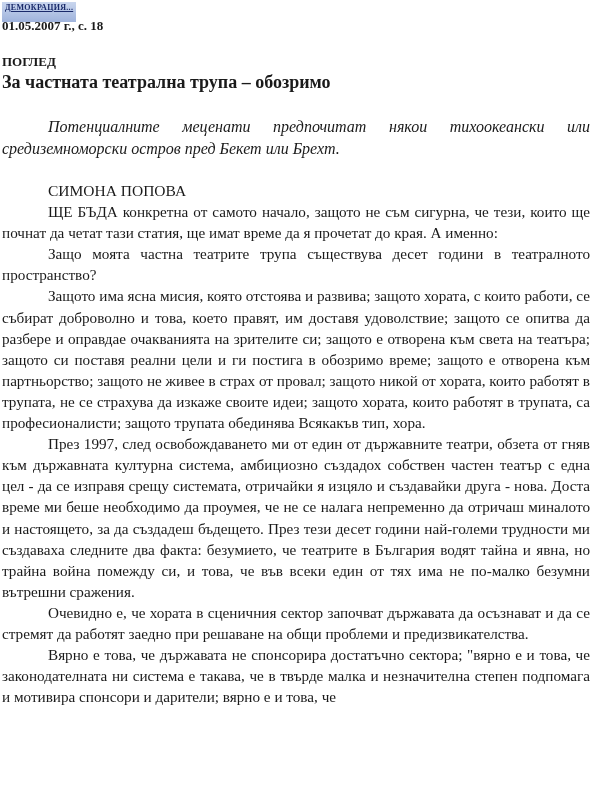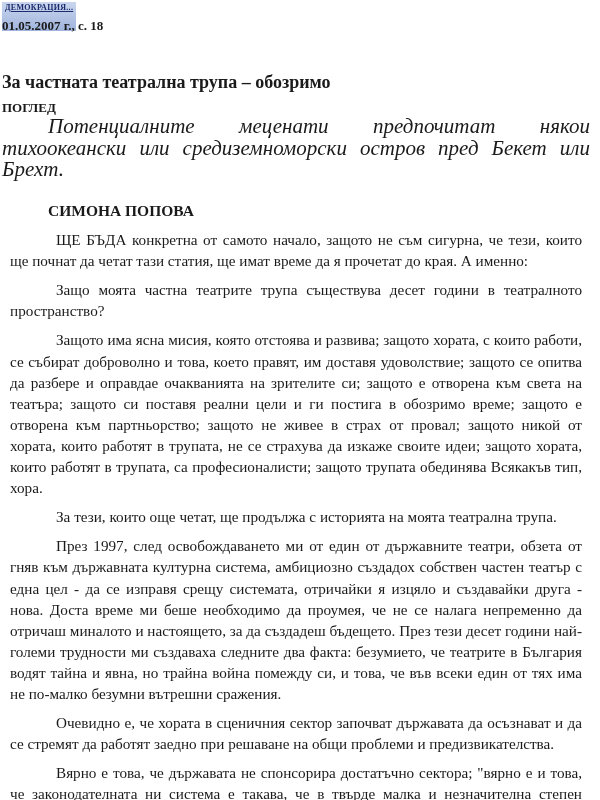--- a/index.html
+++ b/index.html
@@ -1,38 +1,37 @@
 <!DOCTYPE html>
 <html><head>
 <meta charset="utf-8">
 <style>
   html, body { margin: 0; padding: 0; background: #ffffff; }
   body { width: 600px; height: 800px; overflow: hidden; position: relative; font-family: "Liberation Serif", "DejaVu Serif", serif; color: #1a1a1a; }
   .page { position: absolute; left: 0; top: 0; width: 600px; }
-  .source-badge { position: absolute; left: 2px; top: 2px; height: 29px; padding: 0 3px; background: linear-gradient(#c9d6ee, #9fb3dc); color: #1a2a6a; font-size: 8px; font-weight: bold; line-height: 12px; letter-spacing: 0.3px; text-decoration: underline; }
+  .source-badge { position: absolute; left: 2px; top: 2px; height: 20px; padding: 0 3px; background: linear-gradient(#c9d6ee, #9fb3dc); color: #1a2a6a; font-size: 8px; font-weight: bold; line-height: 12px; letter-spacing: 0.3px; text-decoration: underline; }
   .pub-date { position: absolute; left: 2px; top: 18px; font-size: 13px; font-weight: bold; line-height: 15px; }
-  .rubric { position: absolute; left: 2px; top: 54px; font-size: 13px; font-weight: bold; line-height: 15px; margin-top: 46px; }
+  .rubric { position: absolute; left: 2px; top: 54px; font-size: 13px; font-weight: bold; line-height: 15px; }
   .headline { position: absolute; left: 2px; top: 71px; font-size: 18px; font-weight: bold; line-height: 22px; }
-  .lead { position: absolute; left: 2px; top: 116px; width: 588px; font-size: 21px; font-style: italic; line-height: 21.5px; text-align: justify; text-indent: 46px; }
+  .lead { position: absolute; left: 2px; top: 116px; width: 588px; font-size: 16px; font-style: italic; line-height: 21.5px; text-align: justify; text-indent: 46px; }
   .body { position: absolute; left: 2px; top: 180px; width: 588px; font-size: 15.2px; line-height: 21.1px; }
-  .author { font-weight: bold; font-size: 15.5px; padding-left: 46px; margin-top: 20px; }
-  .para { text-align: justify; text-indent: 46px; margin: 8px; }
+  .author { font-weight: normal; font-size: 15.5px; padding-left: 46px; }
+  .para { text-align: justify; text-indent: 46px; margin: 0; }
 </style>
 </head>
 <body>
 
 <div class="page">
   <div class="source-badge">ДЕМОКРАЦИЯ...</div>
   <div class="pub-date">01.05.2007 г., с. 18</div>
   <div class="rubric">ПОГЛЕД</div>
   <div class="headline">За частната театрална трупа – обозримо</div>
   <div class="lead">Потенциалните меценати предпочитат някои тихоокеански или средиземноморски остров пред Бекет или Брехт.</div>
   <div class="body">
     <div class="author">СИМОНА ПОПОВА</div>
     <p class="para">ЩЕ БЪДА конкретна от самото начало, защото не съм сигурна, че тези, които ще почнат да четат тази статия, ще имат време да я прочетат до края. А именно:</p>
     <p class="para">Защо моята частна театрите трупа съществува десет години в театралното пространство?</p>
     <p class="para">Защото има ясна мисия, която отстоява и развива; защото хората, с които работи, се събират доброволно и това, което правят, им доставя удоволствие; защото се опитва да разбере и оправдае очакванията на зрителите си; защото е отворена към света на театъра; защото си поставя реални цели и ги постига в обозримо време; защото е отворена към партньорство; защото не живее в страх от провал; защото никой от хората, които работят в трупата, не се страхува да изкаже своите идеи; защото хората, които работят в трупата, са професионалисти; защото трупата обединява Всякакъв тип, хора.</p>
-    <p class="para">За тези, които още четат, ще продължа с историята на моята театрална трупа.</p>
     <p class="para">През 1997, след освобождаването ми от един от държавните театри, обзета от гняв към държавната културна система, амбициозно създадох собствен частен театър с една цел - да се изправя срещу системата, отричайки я изцяло и създавайки друга - нова. Доста време ми беше необходимо да проумея, че не се налага непременно да отричаш миналото и настоящето, за да създадеш бъдещето. През тези десет години най-големи трудности ми създаваха следните два факта: безумието, че театрите в България водят тайна и явна, но трайна война помежду си, и това, че във всеки един от тях има не по-малко безумни вътрешни сражения.</p>
     <p class="para">Очевидно е, че хората в сценичния сектор започват държавата да осъзнават и да се стремят да работят заедно при решаване на общи проблеми и предизвикателства.</p>
     <p class="para">Вярно е това, че държавата не спонсорира достатъчно сектора; "вярно е и това, че законодателната ни система е такава, че в твърде малка и незначителна степен подпомага и мотивира спонсори и дарители; вярно е и това, че</p>
   </div>
 </div>
 
 </body></html>

